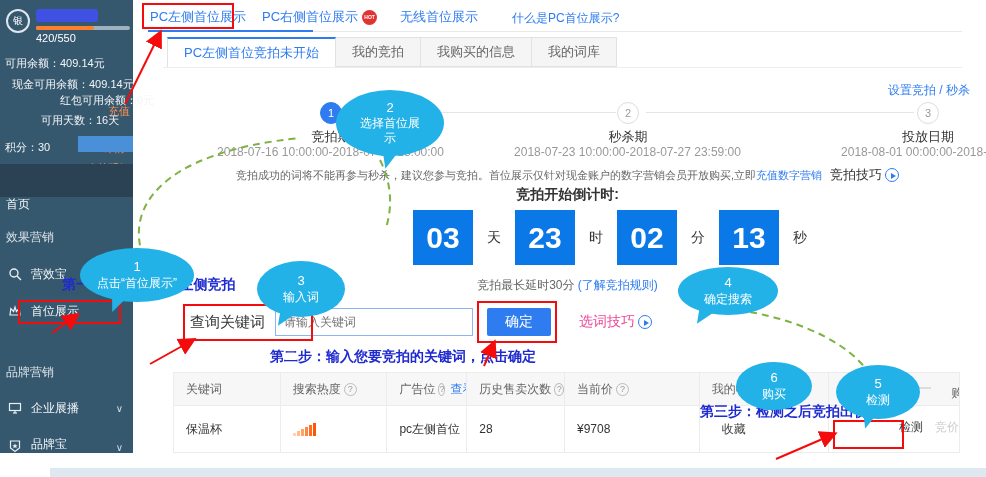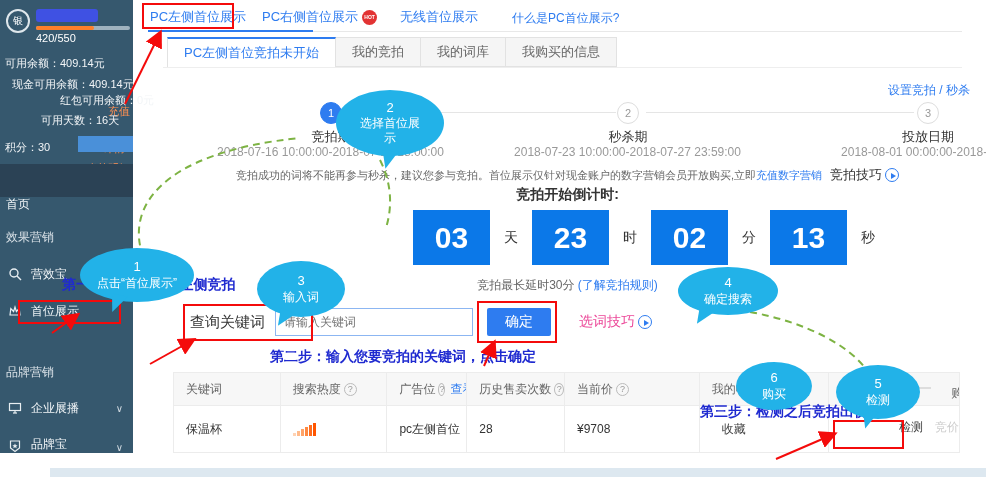--- a/index.html
+++ b/index.html
@@ -47,21 +47,21 @@
   .step-date { position:absolute; top:145px; font-size:12px; color:#999; text-align:center; white-space:nowrap; z-index:2; }
 
   .notice { position:absolute; left:173px; top:166px; width:789px; text-align:center; font-size:11px; color:#666; white-space:nowrap; z-index:2; }
   .notice .nlink { color:#2e7cf0; cursor:pointer; }
   .notice .ntips { font-size:13px; color:#333; margin-left:8px; }
   .play-icon { display:inline-block; width:14px; height:14px; border:1px solid #2e7cf0; border-radius:50%; position:relative; vertical-align:-3px; margin-left:3px; cursor:pointer; }
   .play-icon::after { content:""; position:absolute; left:4.5px; top:3.5px; width:0; height:0; border-left:5px solid #2e7cf0; border-top:3px solid transparent; border-bottom:3px solid transparent; }
 
   .cd-title { position:absolute; left:173px; top:186px; width:789px; text-align:center; font-size:14px; font-weight:bold; color:#333; z-index:2; }
   .cd-row { position:absolute; left:413px; top:210px; display:flex; align-items:center; z-index:2; }
-  .cd-box { width:77px; height:55px; background:#0b78e8; color:#fff; font-size:30px; font-weight:bold; display:flex; align-items:center; justify-content:center; }
+  .cd-box { width:60px; height:55px; background:#0b78e8; color:#fff; font-size:30px; font-weight:bold; display:flex; align-items:center; justify-content:center; }
   .cd-unit { font-size:14px; color:#333; margin:0 14px; }
   .cd-note { position:absolute; left:173px; top:277px; width:789px; text-align:center; font-size:12px; color:#666; z-index:2; }
   .cd-note .rules { color:#2e7cf0; cursor:pointer; }
 
   .search-row { position:absolute; left:190px; top:308px; display:flex; align-items:center; z-index:2; }
   .search-label { font-size:15px; color:#333; margin-right:10px; }
   .search-input { width:198px; height:28px; border:1px solid #8cb6f2; font-size:12px; padding:0 8px; color:#333; outline:none; }
   .confirm-btn { margin-left:14px; width:64px; height:28px; background:#2e7cf0; color:#fff; font-size:14px; border:none; border-radius:2px; cursor:pointer; }
   .tips-label { margin-left:28px; font-size:14px; color:#ec4899; }
 
@@ -186,22 +186,22 @@
     <span>PC右侧首位展示</span><span class="hot-badge">HOT</span>
   </div>
   <div class="toptab" style="left:400px;">无线首位展示</div>
   <div class="toptab" style="left:512px; font-size:12px; top:10px;">什么是PC首位展示?</div>
   <div class="toptab-underline-blue"></div>
   <div class="toptab-underline-gray"></div>
 
   <div class="subtabs">
     <div class="subtab first active">PC左侧首位竞拍未开始</div>
     <div class="subtab">我的竞拍</div>
+    <div class="subtab">我购买的信息</div>
     <div class="subtab">我的词库</div>
-    <div class="subtab">我购买的信息</div>
   </div>
 
   <div class="panel"></div>
   <div class="settings-link">设置竞拍 / 秒杀</div>
 
   <div class="step-line" style="left:348px; width:268px;"></div>
   <div class="step-line" style="left:646px; width:268px;"></div>
   <div class="step-circle active" style="left:320px;">1</div>
   <div class="step-circle" style="left:617px;">2</div>
   <div class="step-circle" style="left:917px;">3</div>

